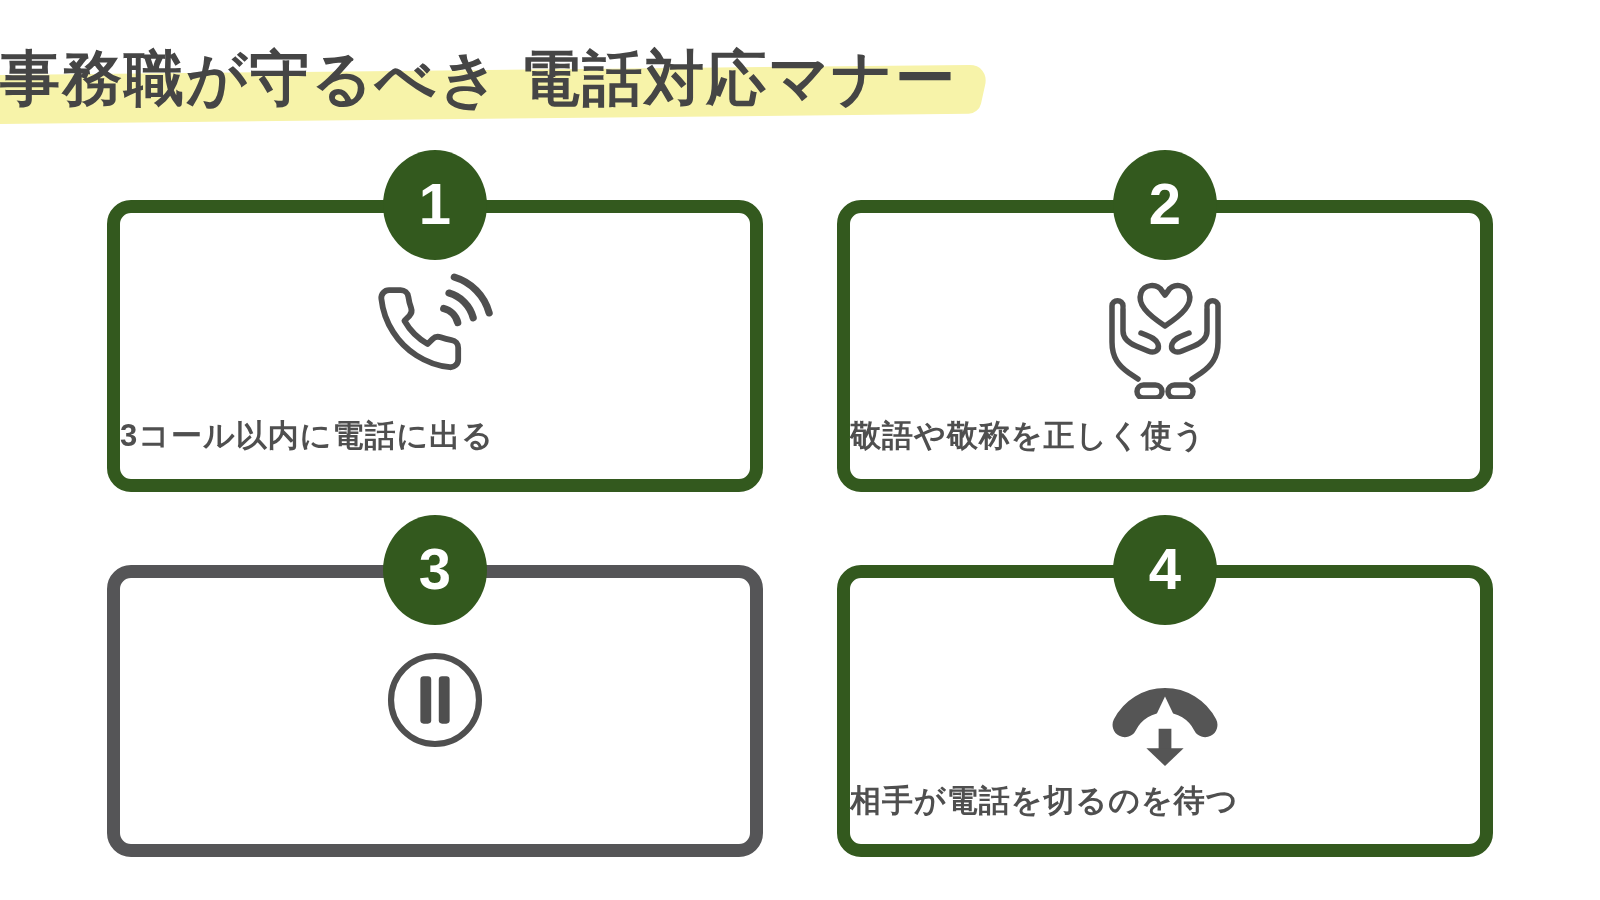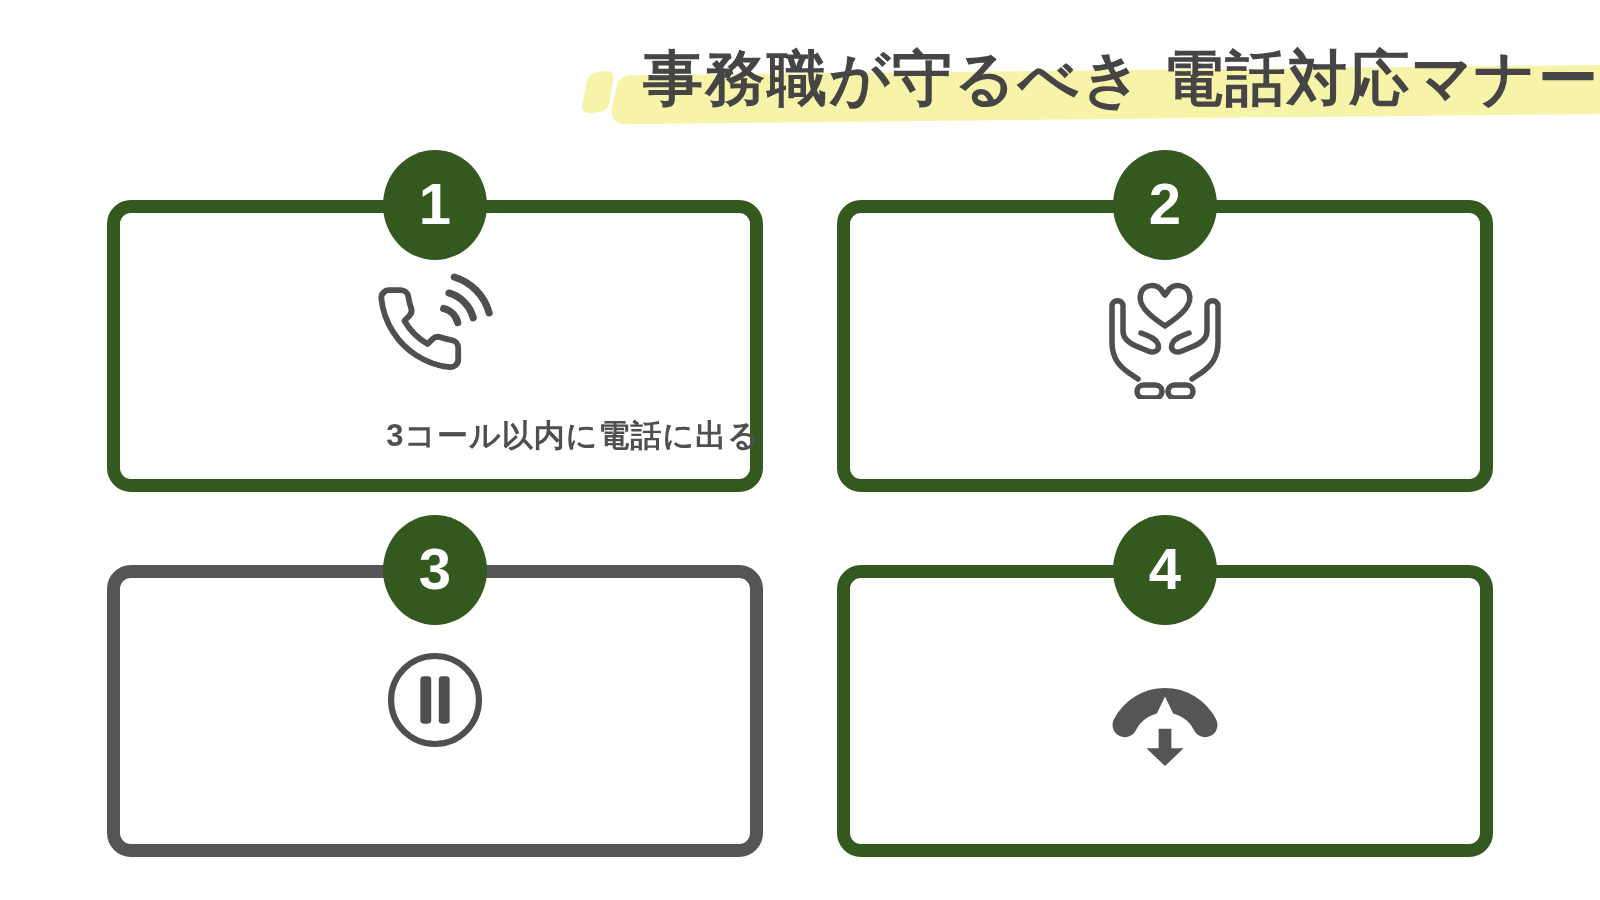--- a/index.html
+++ b/index.html
@@ -12,21 +12,21 @@
     background: #ffffff;
     overflow: hidden;
   }
 
   
   .title-wrap {
     position: absolute;
     top: 46px;
     left: 0;
     width: 100%;
-    text-align: right;
+    text-align: left;
   }
   .title-text {
     position: relative;
     display: inline-block;
     font-size: 60px;
     font-weight: 800;
     letter-spacing: 2px;
     color: #454545;
     line-height: 1.1;
     z-index: 1;
@@ -97,23 +97,23 @@
     transform: translateX(-50%);
   }
   .card--1 .icon-box { top: 54px; }
   .card--2 .icon-box { top: 56px; }
   .card--3 .icon-box { top: 70px; }
   .card--4 .icon-box { top: 90px; }
 
   .card-label {
     position: absolute;
     bottom: 22px;
-    left: 10px;
+    left: 0;
     width: 100%;
-    text-align: right;
+    text-align: left;
     font-size: 31px;
     font-weight: 700;
     letter-spacing: 1px;
     color: #4f4f4f;
     white-space: nowrap;
   }
 </style>
 </head>
 <body>
 
@@ -155,20 +155,21 @@
           <rect x="42" y="116" width="25" height="13" rx="6.5"></rect>
         </g>
 
         <g transform="translate(140,0) scale(-1,1)">
           <path d="M28 37 c0 -7 -11 -7 -11 0 v36 c0 16 7 24 17 31 l9 6"></path>
           <path d="M28 40 v22 c0 7 6 12 13 15 l12 5 c7 3 12 -1 10 -7 c-2 -5 -7 -7 -12 -9 l-5 -2"></path>
           <rect x="42" y="116" width="25" height="13" rx="6.5"></rect>
         </g>
       </svg>
     </div>
+    <div class="card-label">敬語や敬称を正しく使う</div>
   </div>
 
   <div class="card card--gray card--3">
     <div class="num-circle">
       <span>3</span>
     </div>
     <div class="icon-box">
       <svg width="104" height="104" viewBox="0 0 110 110" fill="none">
         <circle cx="55" cy="55" r="46.5" stroke="#4f4f4f" stroke-width="6.5"></circle>
         <rect x="39.5" y="30" width="11.5" height="50" rx="3.5" fill="#4f4f4f"></rect>
@@ -184,15 +185,16 @@
     <div class="icon-box">
       <svg width="108" height="98" viewBox="0 0 110 100" fill="none">
 
         <path d="M14 58 A 46 46 0 0 1 96 58" stroke="#555555" stroke-width="25" stroke-linecap="round"></path>
         <polygon points="46,48 64,48 55,29" fill="#ffffff"></polygon>
 
         <rect x="48.5" y="62" width="13" height="22" fill="#555555"></rect>
         <polygon points="36,82 74,82 55,100" fill="#555555"></polygon>
       </svg>
     </div>
+    <div class="card-label">相手が電話を切るのを待つ</div>
   </div>
 
 </div>
 
 </body></html>

